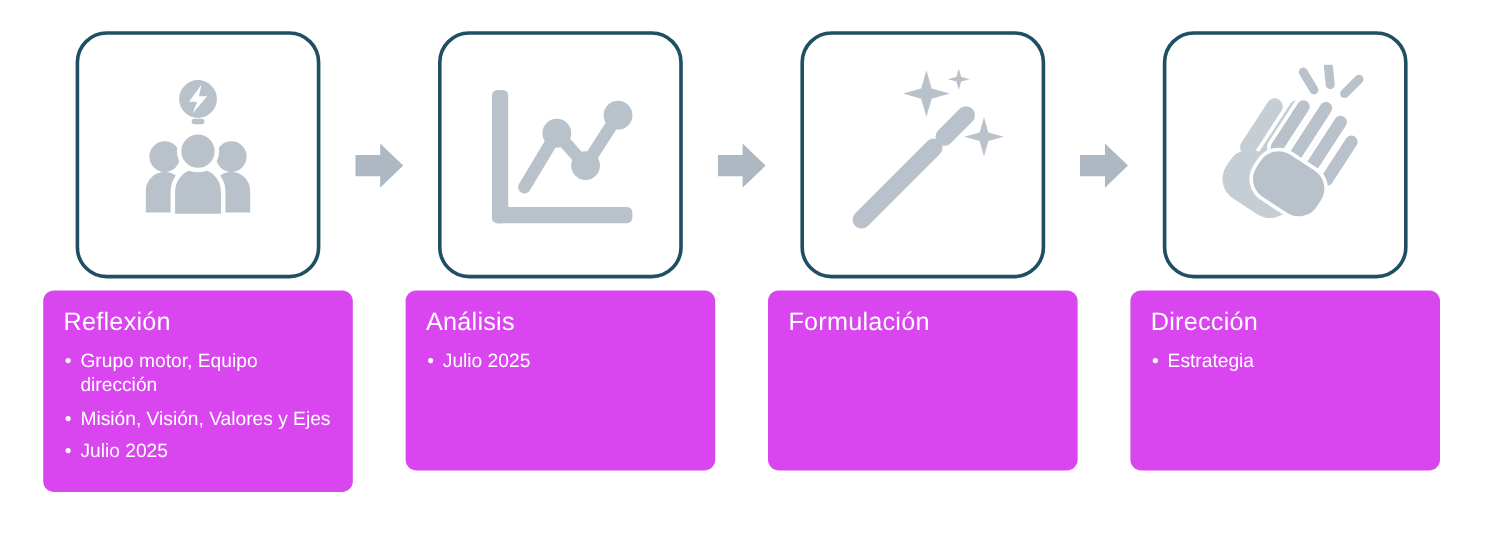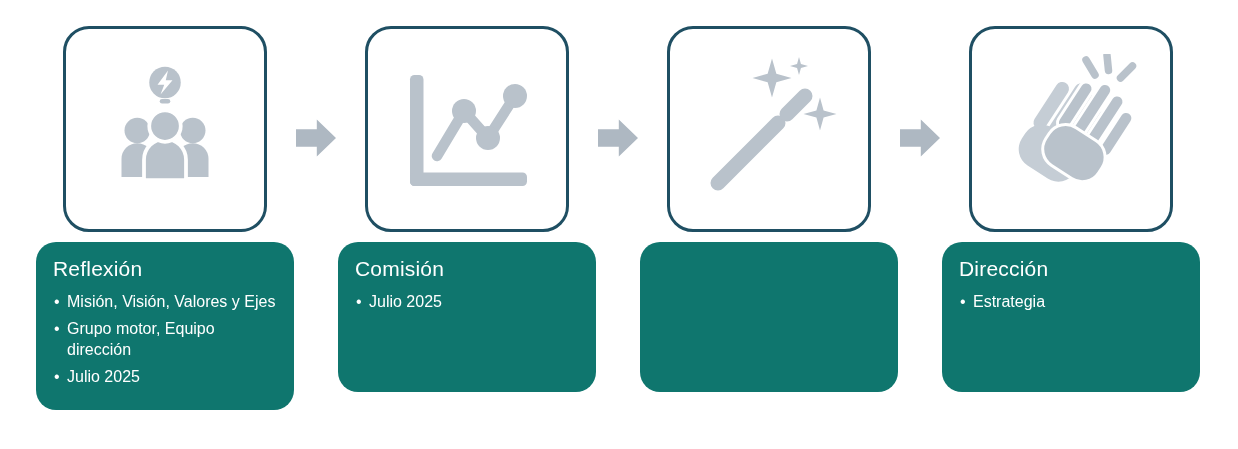--- a/index.html
+++ b/index.html
@@ -29,22 +29,22 @@
     height: 200px;
     border: 3px solid #1f4f63;
     border-radius: 26px;
     background: #ffffff;
     margin: 0 auto 10px auto;
     display: flex;
     align-items: center;
     justify-content: center;
   }
   .panel {
-    background: #0f766e;
-    border-radius: 20px;
+    background: #d946ef;
+    border-radius: 9px;
     color: #ffffff;
     padding: 13px 14px 15px 17px;
     min-height: 150px;
     box-sizing: border-box;
   }
   .panel-title {
     font-size: 21px;
     font-weight: 400;
     margin: 2px 0 11px 0;
     letter-spacing: 0.2px;
@@ -98,22 +98,22 @@
           <path d="M58,82 L58,70 A10.5 10.5 0 0 1 79,70 L79,82 Z"></path>
           <circle cx="68.5" cy="51" r="8.5"></circle>
           <path d="M36,84 L36,70.5 A14 14 0 0 1 64,70.5 L64,84 Z" stroke="#ffffff" stroke-width="2.5"></path>
           <circle cx="50" cy="48" r="10.5" stroke="#ffffff" stroke-width="2.5"></circle>
         </g>
       </svg>
     </div>
     <div class="panel">
       <div class="panel-title">Reflexión</div>
       <ul class="bullets">
+        <li>Grupo motor, Equipo dirección</li>
         <li>Misión, Visión, Valores y Ejes</li>
-        <li>Grupo motor, Equipo dirección</li>
         <li>Julio 2025</li>
       </ul>
     </div>
   </div>
 
   <div class="arrow-gap">
     <div class="arrow"></div>
   </div>
 
   <div class="step">
@@ -125,21 +125,21 @@
         </g>
         <polyline points="30,68 48,38 64,56 82,28" fill="none" stroke="#b9c2cb" stroke-width="7" stroke-linejoin="round" stroke-linecap="round"></polyline>
         <g fill="#b9c2cb">
           <circle cx="48" cy="38" r="8"></circle>
           <circle cx="64" cy="56" r="8"></circle>
           <circle cx="82" cy="28" r="8"></circle>
         </g>
       </svg>
     </div>
     <div class="panel">
-      <div class="panel-title">Comisión</div>
+      <div class="panel-title">Análisis</div>
       <ul class="bullets">
         <li>Julio 2025</li>
       </ul>
     </div>
   </div>
 
   <div class="arrow-gap">
     <div class="arrow"></div>
   </div>
 
@@ -149,20 +149,21 @@
         <line x1="16" y1="86" x2="56" y2="46" stroke="#b9c2cb" stroke-width="10" stroke-linecap="round"></line>
         <line x1="62" y1="40" x2="74" y2="28" stroke="#b9c2cb" stroke-width="10" stroke-linecap="round"></line>
         <g fill="#b9c2cb">
           <polygon points="52,3 54.9,13.1 65,16 54.9,18.9 52,29 49.1,18.9 39,16 49.1,13.1"></polygon>
           <polygon points="84,29 86.4,37.6 95,40 86.4,42.4 84,51 81.6,42.4 73,40 81.6,37.6"></polygon>
           <polygon points="70,2 71.3,6.7 76,8 71.3,9.3 70,14 68.7,9.3 64,8 68.7,6.7"></polygon>
         </g>
       </svg>
     </div>
     <div class="panel">
+      <div class="panel-title">Formulación</div>
     </div>
   </div>
 
   <div class="arrow-gap">
     <div class="arrow"></div>
   </div>
 
   <div class="step">
     <div class="icon-card">
       <svg width="150" height="150" viewBox="0 0 100 100">

